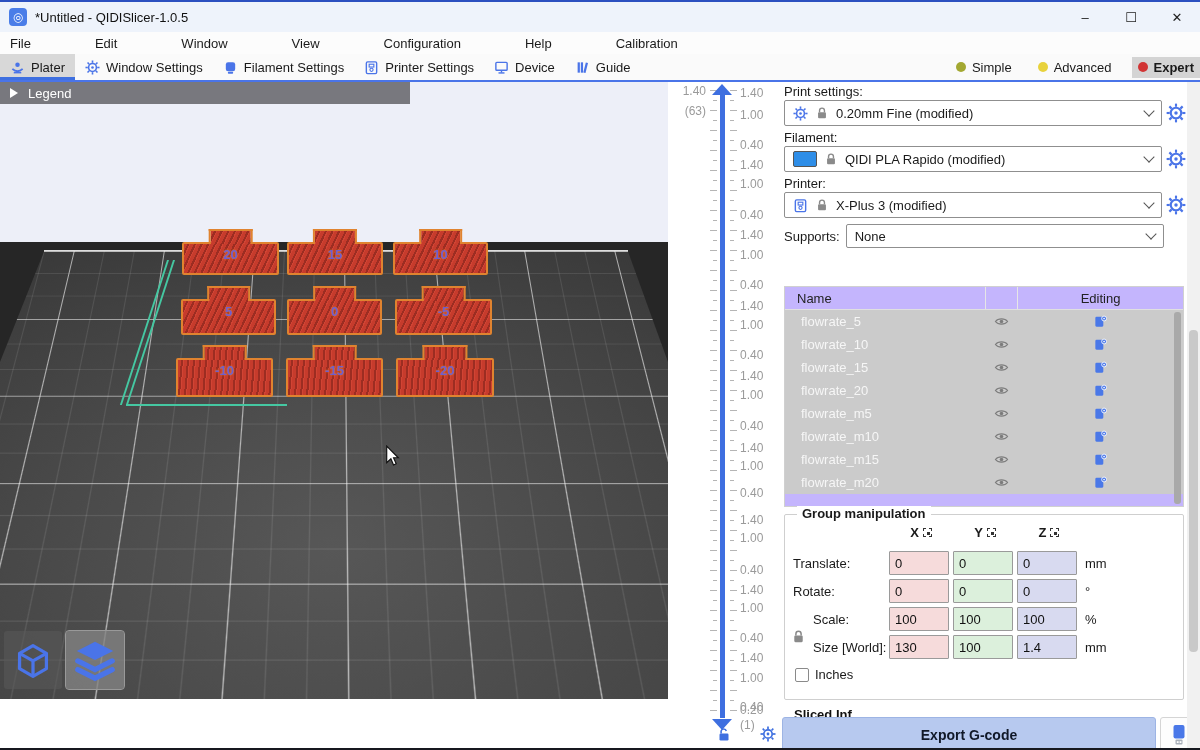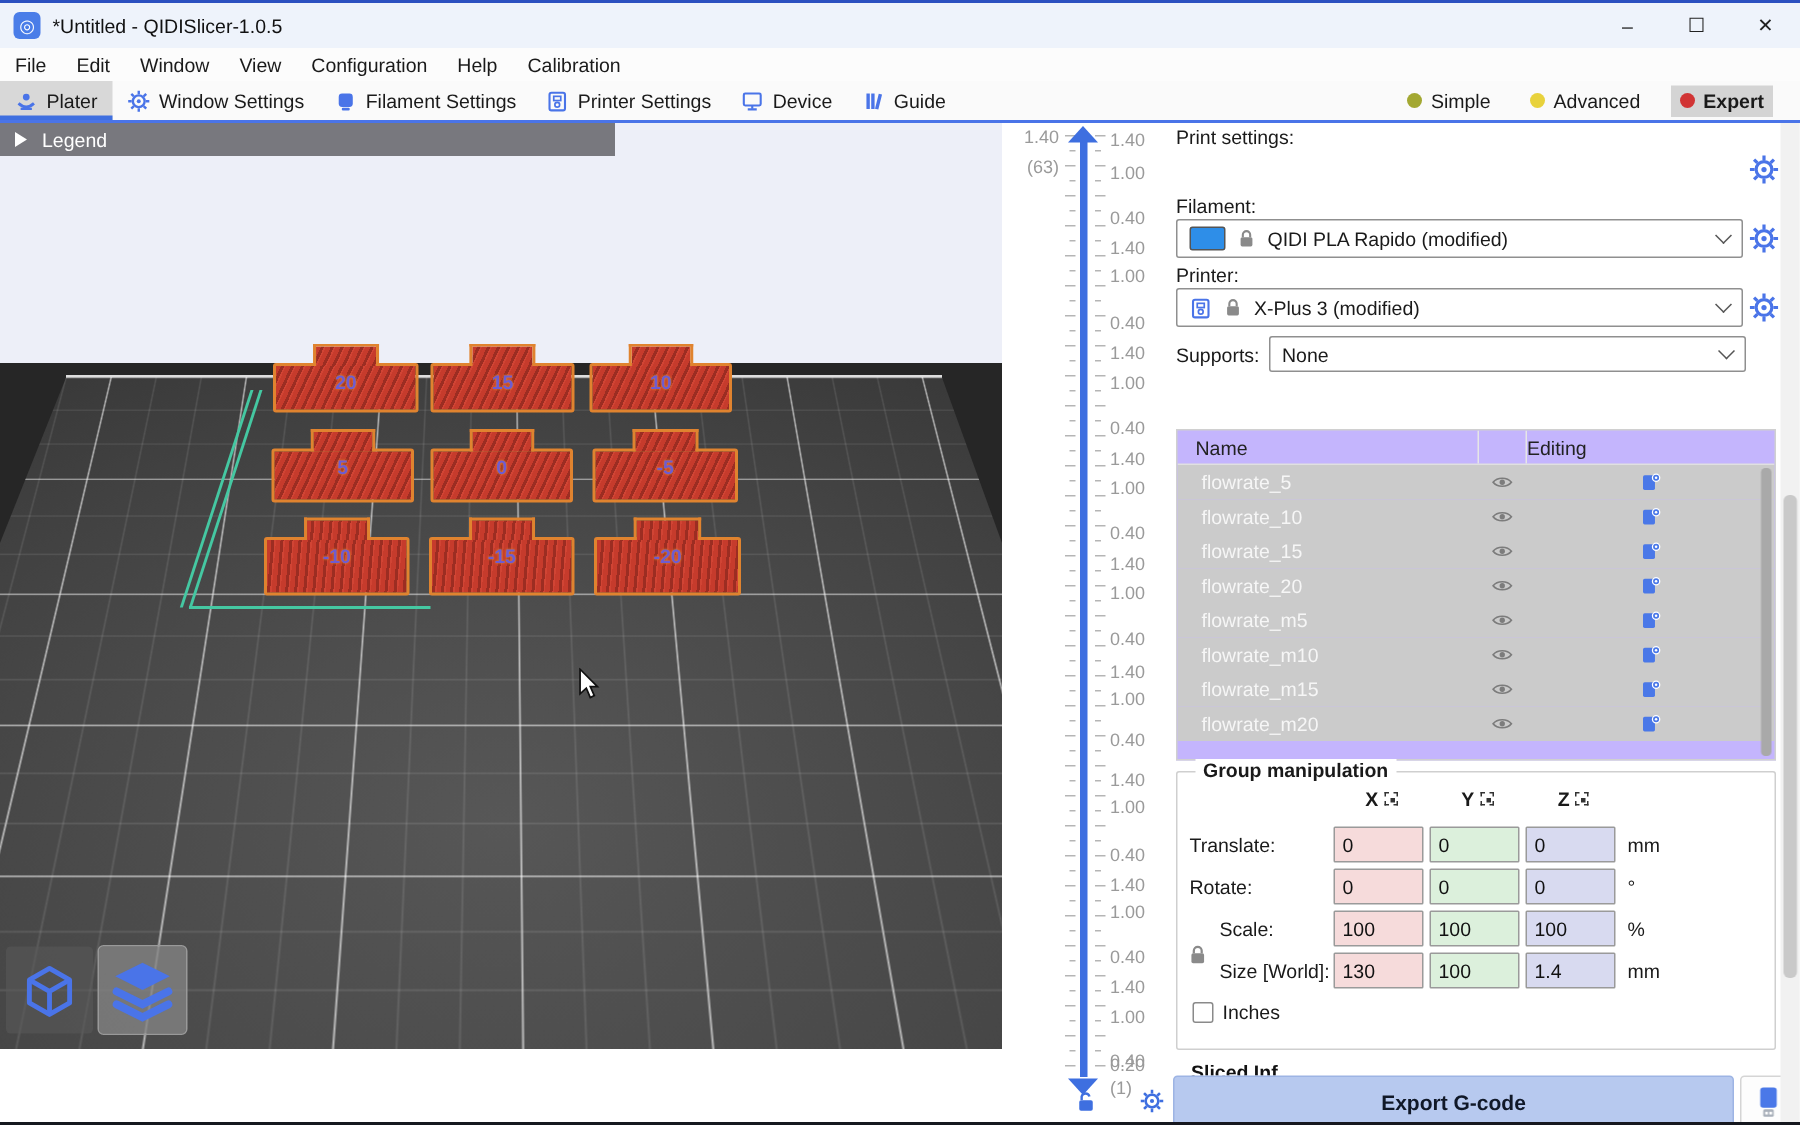--- a/index.html
+++ b/index.html
@@ -7,29 +7,29 @@
   .app{position:relative;width:1200px;height:750px;background:#fff;overflow:hidden;
        border-top:2px solid #2b50c0;border-bottom:2px solid #16181f;}
   
   .titlebar{position:absolute;left:0;top:0;width:1200px;height:30px;background:#eef3fb;display:flex;align-items:center;}
   .app-icon{width:18px;height:18px;margin-left:9px;border-radius:4px;background:#4a7de8;color:#fff;
             display:flex;align-items:center;justify-content:center;font-size:12px;}
   .title-text{margin-left:8px;font-size:13px;color:#111;}
   .winbtns{margin-left:auto;display:flex;height:30px;}
   .winbtn{width:46px;height:30px;display:flex;align-items:center;justify-content:center;font-size:13px;color:#222;}
   
-  .menubar{position:absolute;left:0;top:30px;width:1200px;height:22px;background:#fcfcfc;display:flex;align-items:center;}
+  .menubar{position:absolute;left:0;top:30px;width:1200px;height:22px;background:#fcfcfc;display:flex;align-items:center;gap:44px;}
   .menu-item{padding:0 10px;font-size:13px;color:#1a1a1a;}
   
   .tabbar{position:absolute;left:0;top:52px;width:1200px;height:28px;background:#fafafa;
           border-bottom:2px solid #4a74e8;display:flex;align-items:stretch;}
   .tab{display:flex;align-items:center;gap:6px;padding:0 10px;font-size:13px;color:#1a1a1a;}
   .tab.active{background:#d8d8d8;box-shadow:inset 0 -3px 0 #3e6fe0;}
   .tab .ic{width:15px;height:15px;}
-  .modes{margin-left:auto;display:flex;align-items:center;gap:14px;padding-right:18px;}
+  .modes{margin-left:auto;display:flex;align-items:center;gap:14px;padding-right:0;}
   .mode{display:flex;align-items:center;gap:6px;font-size:13px;color:#1a1a1a;padding:3px 6px;}
   .dot{width:10px;height:10px;border-radius:50%;}
   .dot-simple{background:#a3a832;}.dot-advanced{background:#e8d23c;}.dot-expert{background:#d13434;}
   .mode.active{background:#d4d4d4;font-weight:bold;}
   
   .viewport{position:absolute;left:0;top:80px;width:668px;height:617px;background:#edeff8;overflow:hidden;}
   .legend{position:absolute;left:0;top:0;width:410px;height:22px;background:#78787e;color:#fff;
           display:flex;align-items:center;font-size:13px;gap:10px;padding-left:10px;}
   .legend .tri{width:0;height:0;border-left:8px solid #fff;border-top:5px solid transparent;border-bottom:5px solid transparent;}
   .plate-wrap{position:absolute;left:0;top:160px;width:668px;height:492px;overflow:hidden;background:#262626;}
@@ -87,21 +87,21 @@
   .swatch{width:24px;height:16px;border:1px solid #555;border-radius:2px;}
   .ic{display:inline-block;}
   .row-inline{position:absolute;display:flex;align-items:center;gap:6px;}
   .minicombo{border:1px solid #8f8f8f;border-radius:2px;height:24px;display:flex;align-items:center;gap:8px;padding:0 8px;background:#fff;}
   .checkbox{width:15px;height:15px;border:1px solid #8a8a8a;background:#fff;border-radius:2px;display:inline-block;}
   
   .objlist{position:absolute;left:4px;top:204px;width:400px;height:221px;border:1px solid #d0d0d0;background:#c4b5fd;overflow:hidden;}
   .ol-head{display:flex;height:23px;border-bottom:1px solid #e0e0e0;align-items:center;font-size:13px;color:#222;}
   .ol-h-name{width:200px;padding-left:12px;}
   .ol-h-sp{width:32px;border-left:1px solid #e6e6e6;height:100%;}
-  .ol-h-edit{flex:1;text-align:left;border-left:1px solid #e6e6e6;height:100%;line-height:23px;}
+  .ol-h-edit{flex:1;text-align:center;border-left:1px solid #e6e6e6;height:100%;line-height:23px;}
   .ol-row{display:flex;height:23px;align-items:center;background:#cbcbcb;font-size:13px;color:#f6f6f6;}
   .ol-name{width:200px;padding-left:16px;white-space:nowrap;}
   .ol-eye{width:32px;display:flex;justify-content:center;}
   .ol-edit{flex:1;display:flex;justify-content:center;}
   .ol-scroll{position:absolute;right:2px;top:25px;width:7px;height:192px;background:#a9a9a9;border-radius:3px;}
   
   .manip{position:absolute;left:4px;top:432px;width:400px;height:186px;border:1px solid #cfcfcf;border-radius:2px;}
   .manip-title{position:absolute;left:12px;top:-9px;background:#fff;padding:0 5px;font-weight:bold;font-size:13px;}
   .ax-head{position:absolute;left:104px;top:10px;display:flex;}
   .ax{width:64px;display:flex;align-items:center;justify-content:center;gap:4px;font-weight:bold;font-size:13px;}
@@ -548,20 +548,30 @@
         <use href="#i-lock-open"></use>
       </svg>
     <svg class="vgear" style="color:#3e6fe0">
         <use href="#i-gear"></use>
       </svg>
   </div>
 
   <div class="rpanel">
 
     <div class="plabel" style="top:2px">Print settings:</div>
+    <div class="combo" style="top:18px">
+      <svg class="ic" style="color:#4a74e8;width:15px;height:15px">
+          <use href="#i-gear"></use>
+        </svg>
+      <svg class="ic" style="color:#8a8a8a;width:14px;height:14px">
+          <use href="#i-lock"></use>
+        </svg>
+      <span class="txt">0.20mm Fine (modified)</span>
+      <span class="chev"></span>
+    </div>
     <svg class="gearbtn" style="top:21px;color:#4a74e8">
         <use href="#i-gear"></use>
       </svg>
 
     <div class="plabel" style="top:48px">Filament:</div>
     <div class="combo" style="top:64px">
       <span class="swatch" style="background:#2e8ee8"></span>
       <svg class="ic" style="color:#8a8a8a;width:14px;height:14px">
           <use href="#i-lock"></use>
         </svg>

